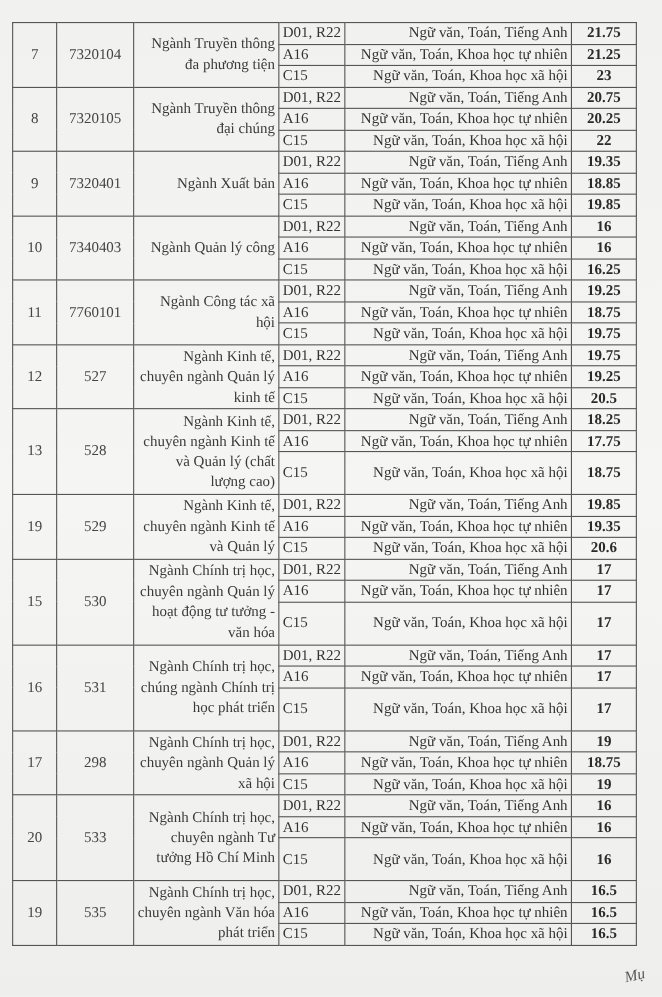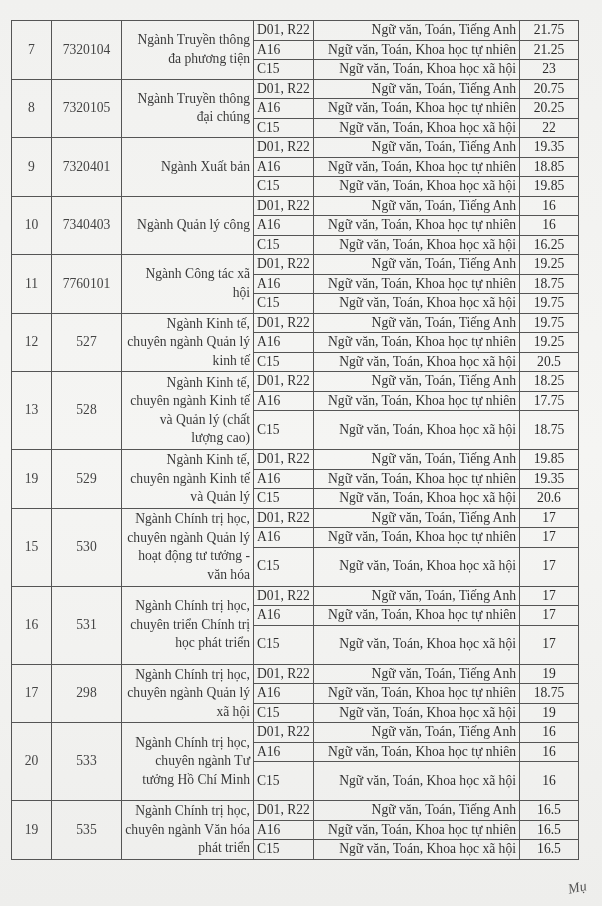--- a/index.html
+++ b/index.html
@@ -30,21 +30,21 @@
   col.c-stt { width:40px; }
   col.c-code { width:70px; }
   col.c-name { width:132px; }
   col.c-combo { width:60px; }
   col.c-subj { width:206px; }
   col.c-score { width:59px; }
   td.stt, td.code { text-align:center; color:#444; }
   td.name { text-align:right; color:#3a3a3a; padding-left:4px;margin-top:12px; }
   td.combo { color:#333;margin-left:19px; }
   td.subj { text-align:right; color:#333;margin-left:32px; }
-  td.score { text-align:center; font-weight:normal; color:#2a2a2a; }
+  td.score { text-align:center; font-weight:bold; color:#2a2a2a; }
   tr.sub td { height:18.5px; }
   tr.tall td.combo, tr.tall td.subj, tr.tall td.score { height:38px; }
   .signature {
     position:absolute; left:568px; top:880px;
     font-size:14px; color:#555; font-style:italic;
     transform:rotate(-12deg);
   }
 </style>
 </head>
 <body>
@@ -218,21 +218,21 @@
           <td class="score">17</td>
         </tr>
         <tr class="sub tall">
           <td class="combo">C15</td>
           <td class="subj">Ngữ văn, Toán, Khoa học xã hội</td>
           <td class="score">17</td>
         </tr>
         <tr class="sub">
           <td class="stt" rowspan="3">16</td>
           <td class="code" rowspan="3">531</td>
-          <td class="name" rowspan="3">Ngành Chính trị học, chuyên triển Chính trị học phát triển</td>
+          <td class="name" rowspan="3">Ngành Chính trị học, chúng ngành Chính trị học phát triển</td>
           <td class="combo">D01, R22</td>
           <td class="subj">Ngữ văn, Toán, Tiếng Anh</td>
           <td class="score">17</td>
         </tr>
         <tr class="sub">
           <td class="combo">A16</td>
           <td class="subj">Ngữ văn, Toán, Khoa học tự nhiên</td>
           <td class="score">17</td>
         </tr>
         <tr class="sub tall">

